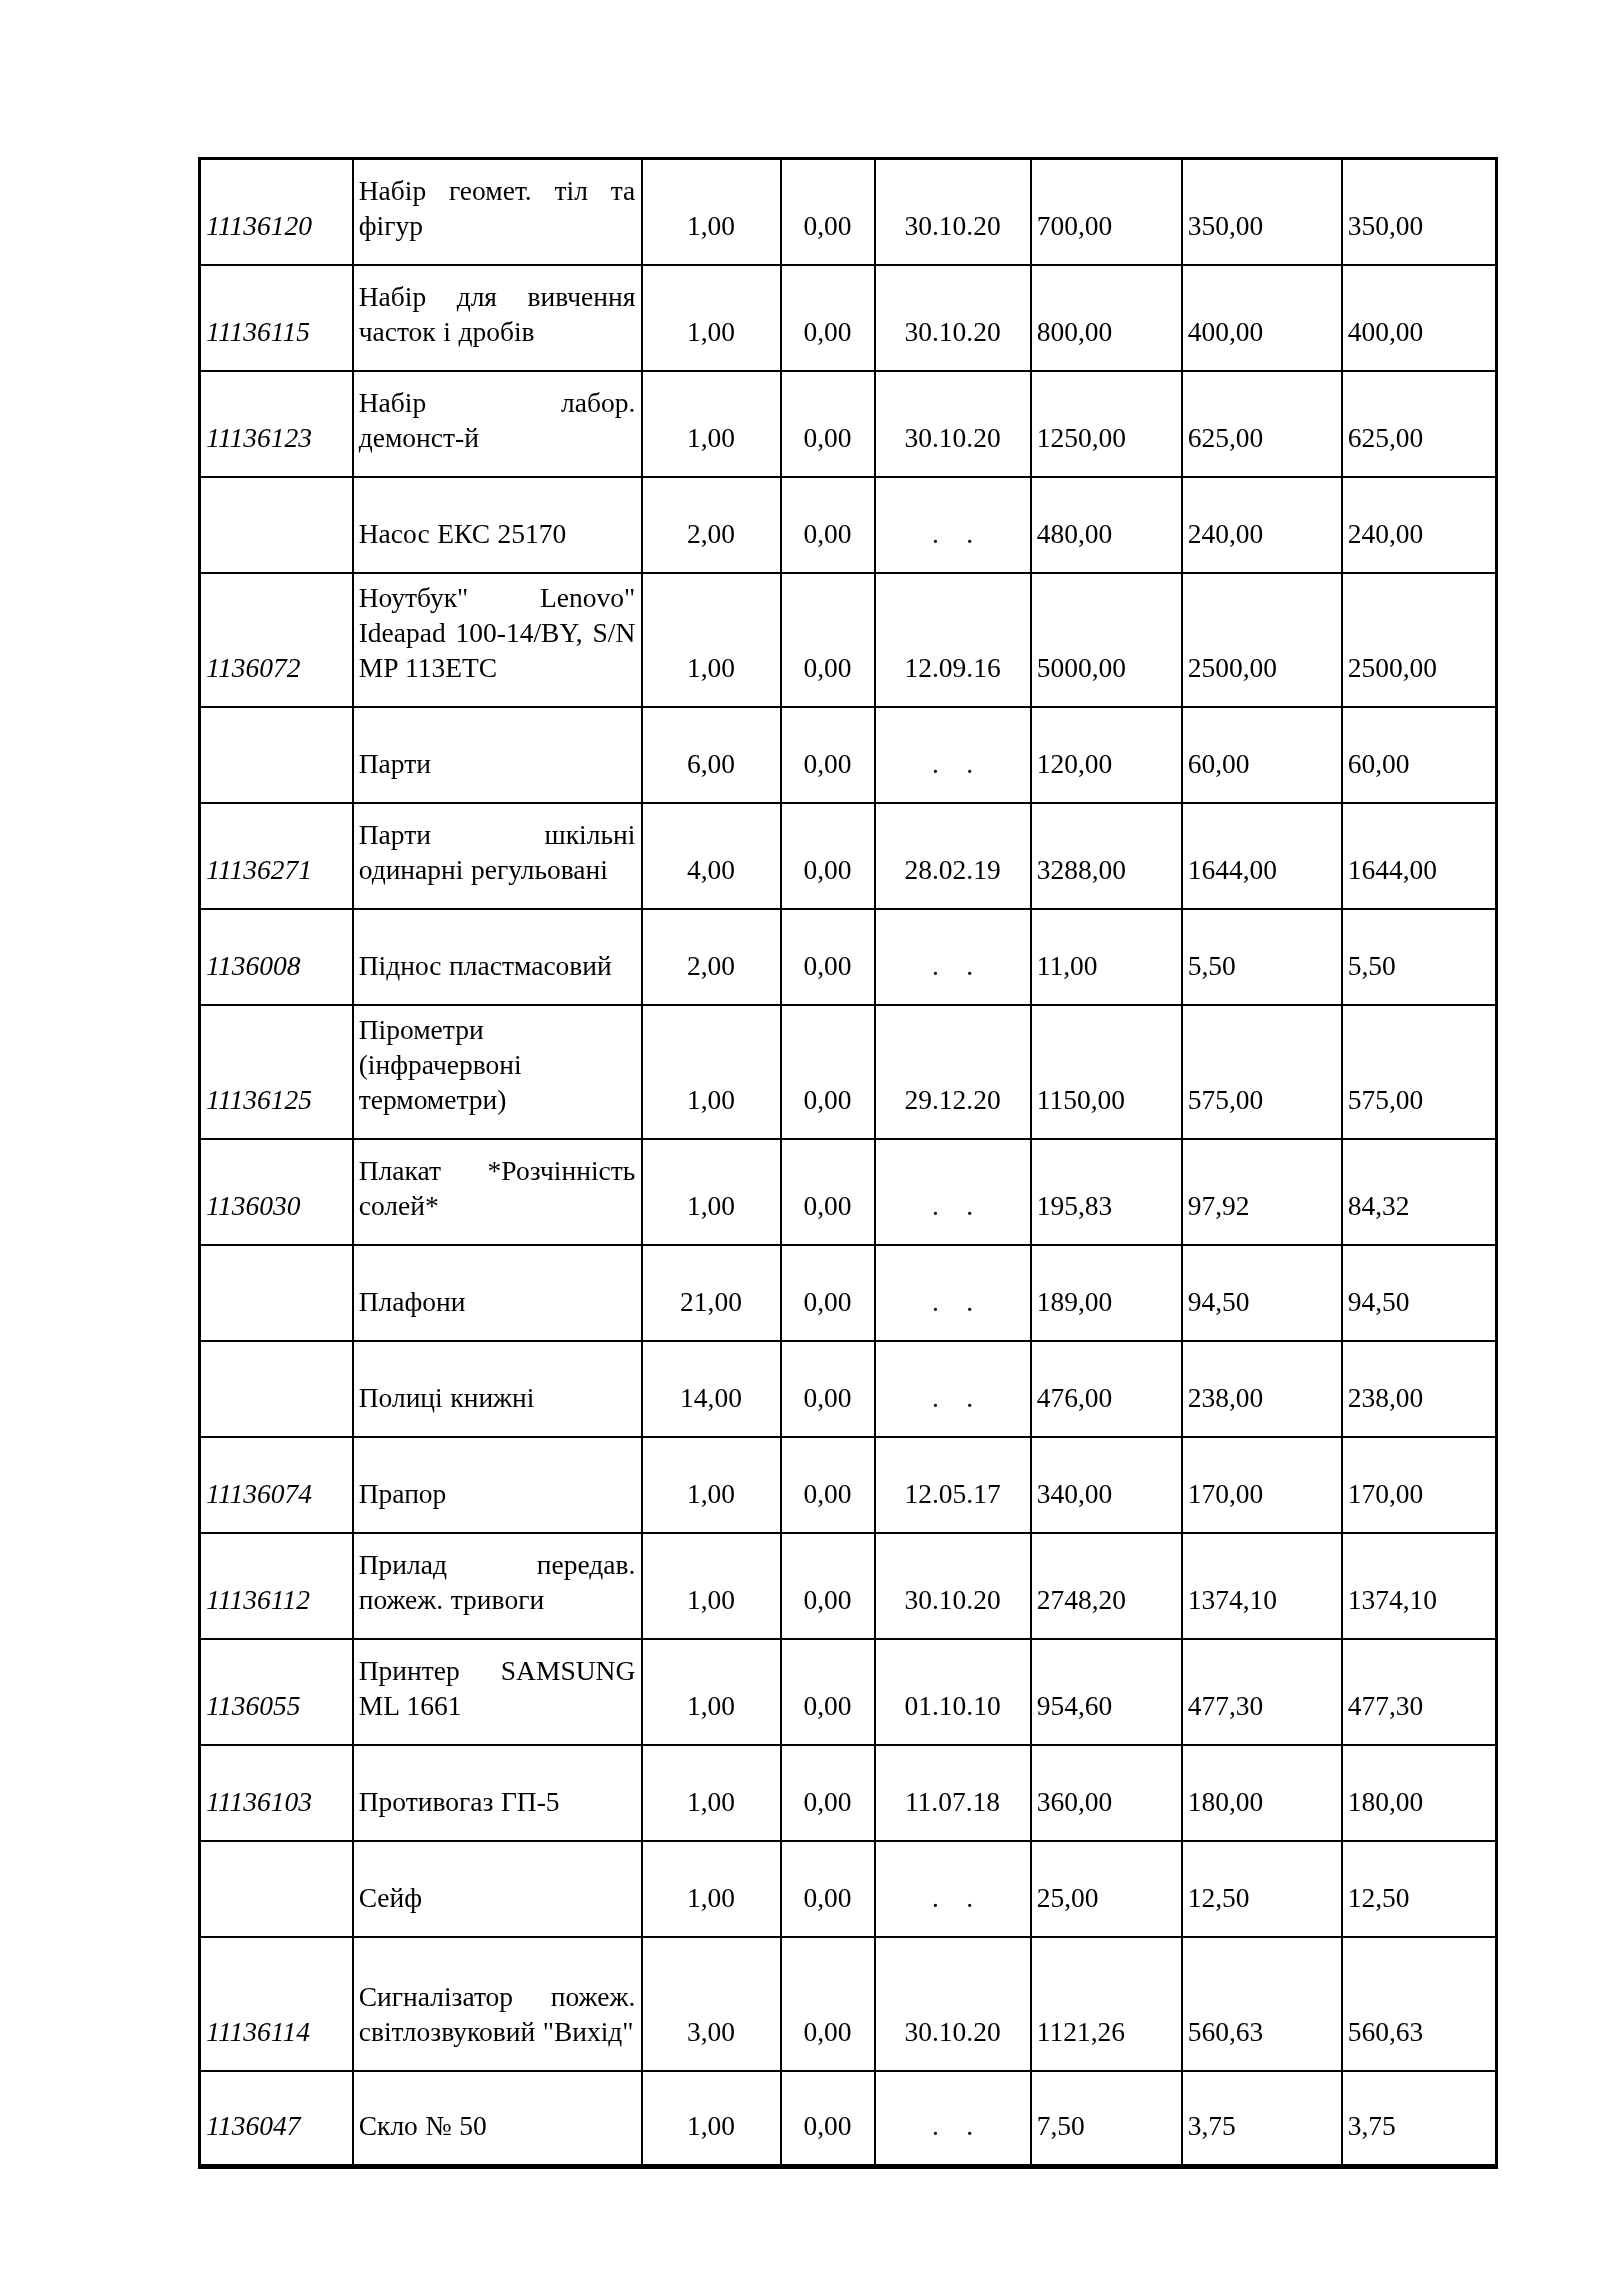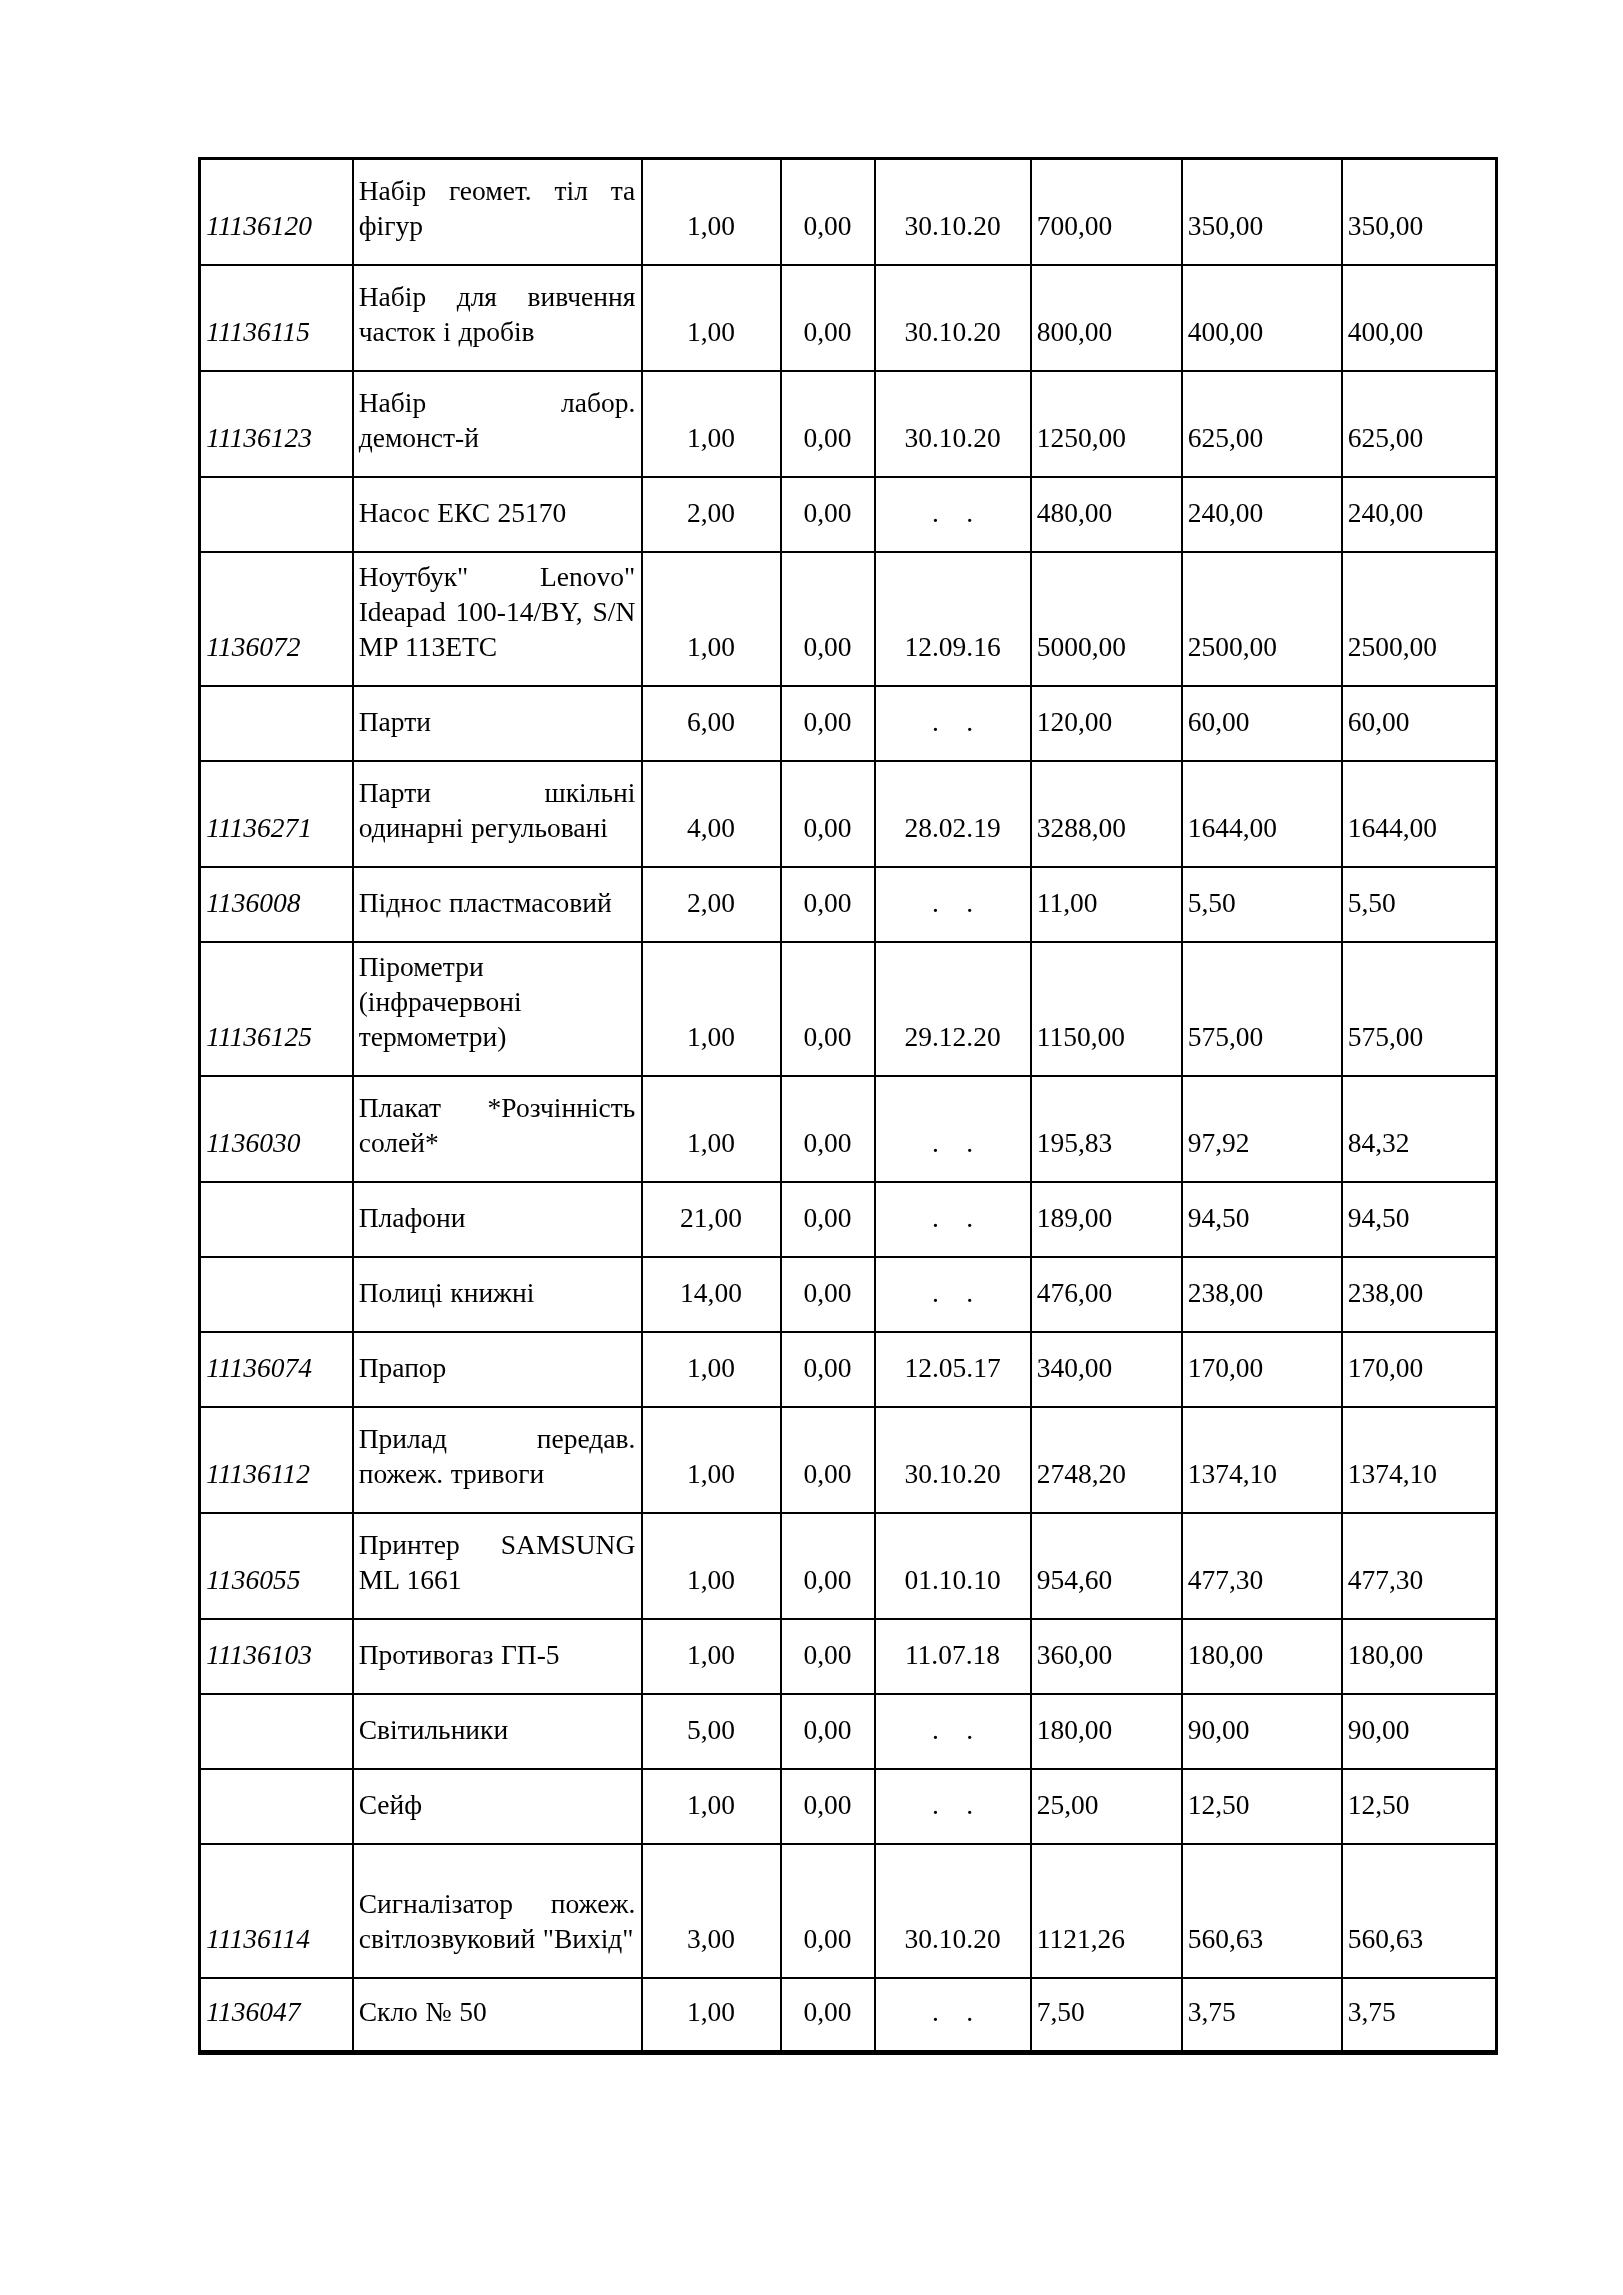--- a/index.html
+++ b/index.html
@@ -30,21 +30,21 @@
     border: 2px solid #000;
     border-top-width: 2.6px;
     border-bottom-width: 2.6px;
     vertical-align: bottom;
     font-size: 27.5px;
     line-height: 35px;
     padding: 3.9px 5.2px 21px 5.2px;
     overflow: hidden;
     word-spacing: 0.7px;
   }
-  tr.h1 { height: 75px; }
+  tr.h1 { height: 96px; }
   tr.h2 { height: 106px; }
   tr.h3 { height: 134px; }
   td.c-id {
     text-align: left;
     padding-left: 18.3px;
     font-style: italic;
   }
   td.c-name {
     text-align: justify;
     padding-left: 10.5px;
@@ -233,30 +233,20 @@
           <td class="c-name">Противогаз ГП-5</td>
           <td class="c-num">1,00</td>
           <td class="c-num">0,00</td>
           <td class="c-num">11.07.18</td>
           <td class="c-amt">360,00</td>
           <td class="c-amt">180,00</td>
           <td class="c-amt">180,00</td>
         </tr>
         <tr class="h1">
           <td class="c-id"></td>
-          <td class="c-name">Світильники</td>
-          <td class="c-num">5,00</td>
-          <td class="c-num">0,00</td>
-          <td class="c-num">. .</td>
-          <td class="c-amt">180,00</td>
-          <td class="c-amt">90,00</td>
-          <td class="c-amt">90,00</td>
-        </tr>
-        <tr class="h1">
-          <td class="c-id"></td>
           <td class="c-name">Сейф</td>
           <td class="c-num">1,00</td>
           <td class="c-num">0,00</td>
           <td class="c-num">. .</td>
           <td class="c-amt">25,00</td>
           <td class="c-amt">12,50</td>
           <td class="c-amt">12,50</td>
         </tr>
         <tr class="h3">
           <td class="c-id">11136114</td>

